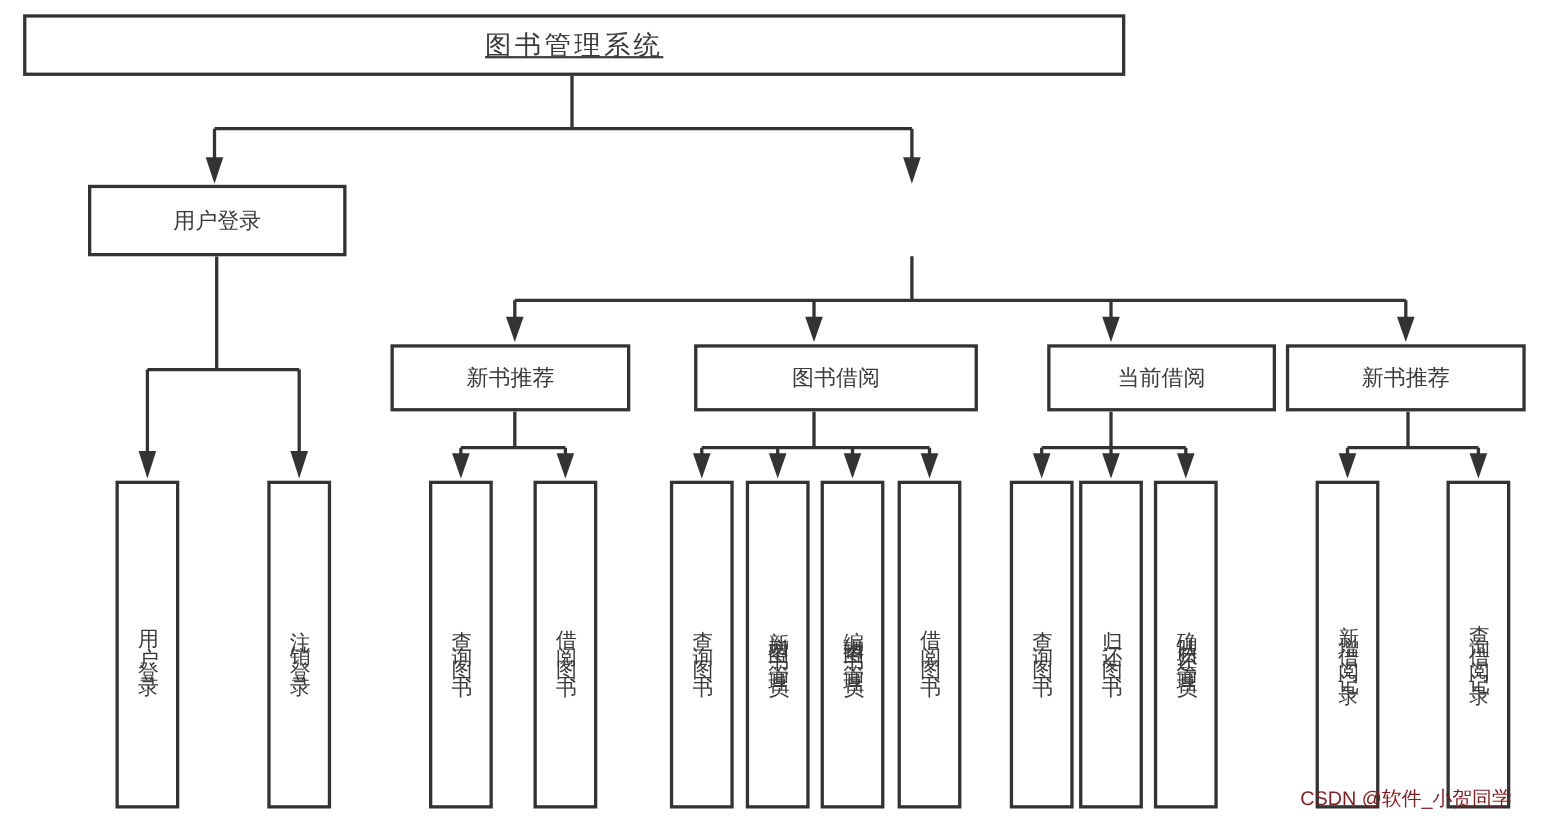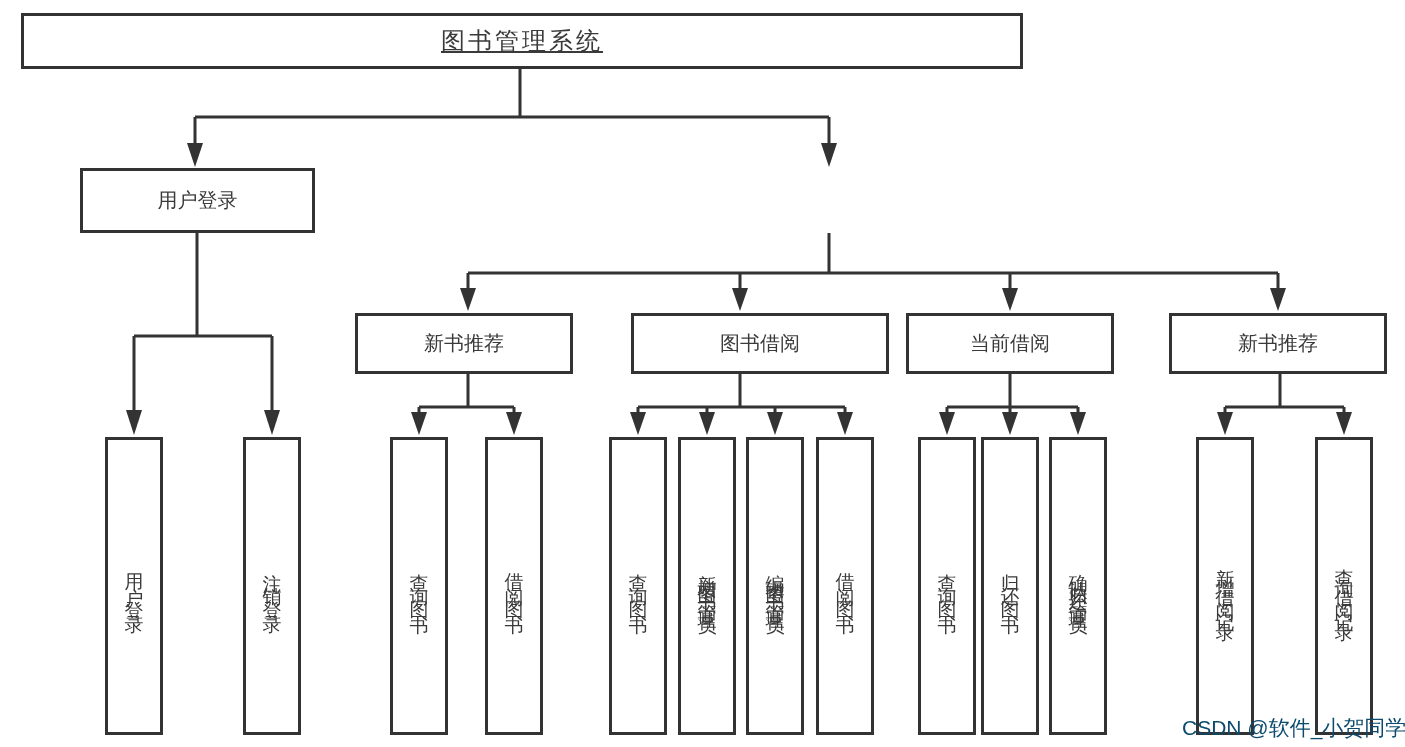--- a/index.html
+++ b/index.html
@@ -39,22 +39,22 @@
     white-space: normal;
   }
   .sp-s .nlabel { letter-spacing: 14px; }
   .sp-m .nlabel { letter-spacing: 11px; }
   .sp-l .nlabel { letter-spacing: 6px; }
   .watermark {
     position: absolute;
     left: 1182px;
     top: 714px;
     z-index: 2;
-    color: #0c4a6e;
-    font-size: 21px;
+    color: #7f1d1d;
+    font-size: 18px;
     white-space: nowrap;
   }
 </style>
 </head>
 <body>
 
 <div class="canvas">
 
   <svg class="connectors" viewBox="0 0 1405 747" xmlns="http://www.w3.org/2000/svg">
     <g stroke="#333333" stroke-width="3" fill="none">
@@ -106,21 +106,21 @@
   <div class="node" style="left:80px;top:168px;width:235px;height:65px">
     <span class="nlabel">用户登录</span>
   </div>
 
   <div class="node" style="left:355px;top:313px;width:218px;height:61px">
     <span class="nlabel">新书推荐</span>
   </div>
   <div class="node" style="left:631px;top:313px;width:258px;height:61px">
     <span class="nlabel">图书借阅</span>
   </div>
-  <div class="node" style="left:906px;top:313px;width:208px;height:61px">
+  <div class="node" style="left:952px;top:313px;width:208px;height:61px">
     <span class="nlabel">当前借阅</span>
   </div>
   <div class="node" style="left:1169px;top:313px;width:218px;height:61px">
     <span class="nlabel">新书推荐</span>
   </div>
 
   <div class="node v sp-s" style="left:105px;top:437px;width:58px;height:298px">
     <span class="nlabel">用户登录</span>
   </div>
   <div class="node v sp-s" style="left:243px;top:437px;width:58px;height:298px">

